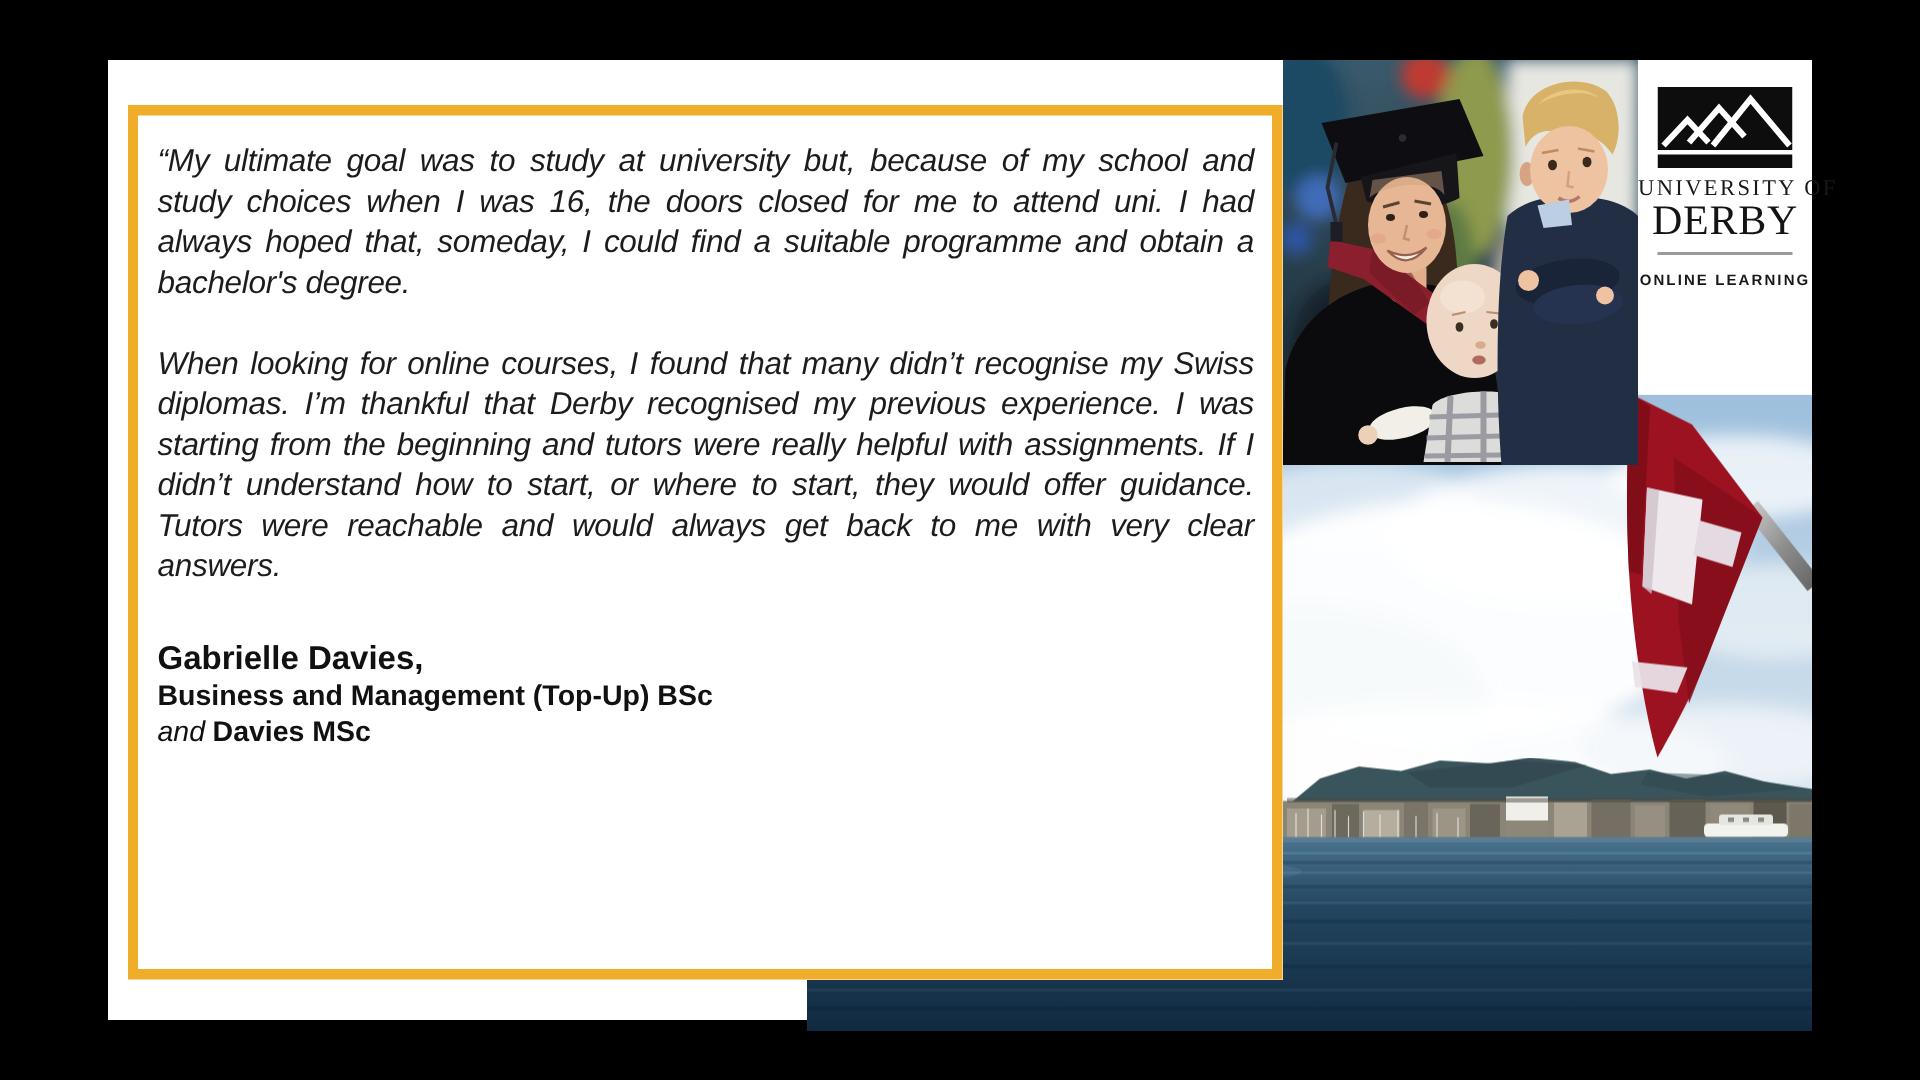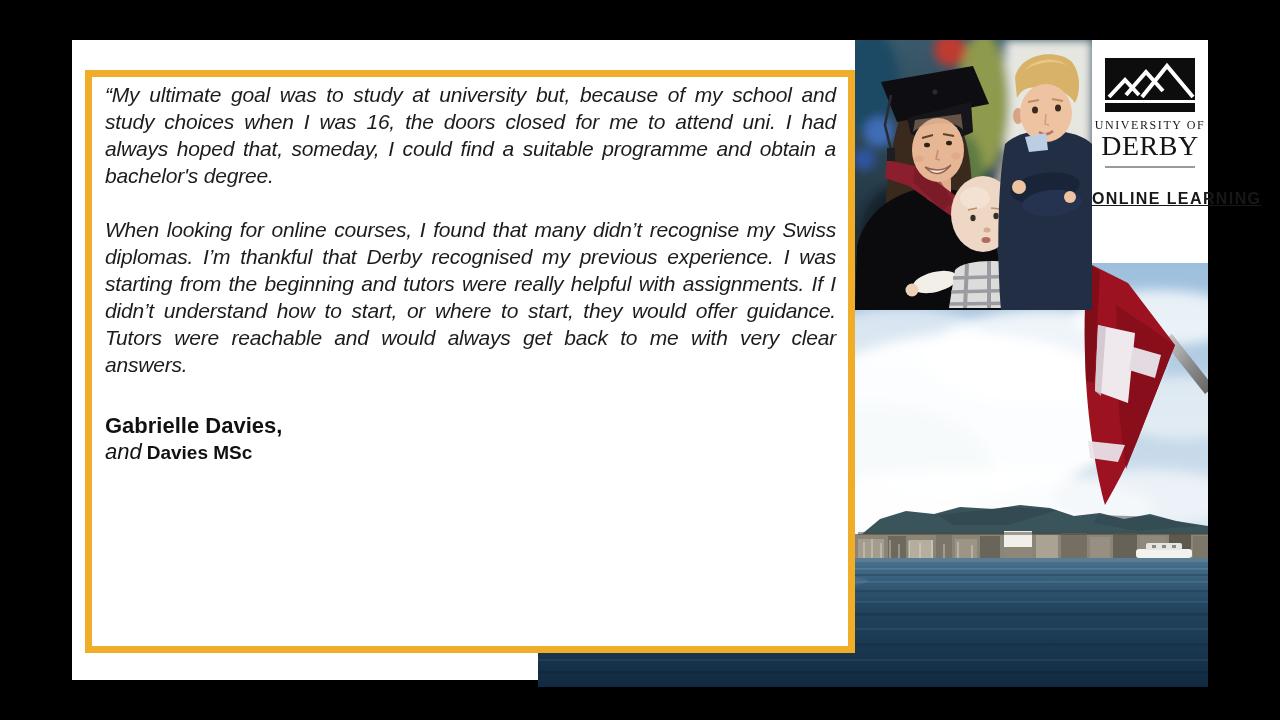--- a/index.html
+++ b/index.html
@@ -28,21 +28,21 @@
   
   .quote-box{
     position:absolute;
     left:13px;top:30px;
     width:770px;height:583px;
     background:#ffffff;
     border:7px solid var(--gold);
     z-index:3;
   }
   .quote-content{
-    padding:4px 12px 0 13px;
+    padding:17px 12px 0 13px;
     color:var(--ink);
   }
   .quote-content p{
     font-style:italic;
     font-size:21px;
     line-height:27px;
     text-align:justify;
     margin-bottom:27px;
     letter-spacing:-0.2px;
   }
@@ -55,21 +55,21 @@
     font-size:22px;
     line-height:28px;
     font-weight:bold;
   }
   .attr-course{
     font-size:19px;
     line-height:24px;
     font-weight:bold;
   }
   .attr-and{
-    font-size:22px;
+    font-size:19px;
     font-weight:normal;
     font-style:italic;
     margin-right:5px;
   }
   
   .lake-photo{
     position:absolute;
     left:466px;top:223px;
     width:670px;height:424px;
     z-index:1;
@@ -90,21 +90,21 @@
     z-index:2;
     text-align:center;
   }
   .logo-mark{
     width:90px;height:54px;
     margin:18px auto 0 auto;
     display:block;
   }
   .logo-university{
     font-family:"Liberation Serif", serif;
-    font-size:12px;
+    font-size:15px;
     letter-spacing:1.6px;
     color:#181818;
     margin-top:6px;
     white-space:nowrap;
   }
   .logo-derby{
     font-family:"Liberation Serif", serif;
     font-size:28px;
     letter-spacing:0.5px;
     color:#141414;
@@ -113,26 +113,25 @@
     white-space:nowrap;
   }
   .logo-rule{
     width:90px;height:2px;
     background:#9a9a9a;
     margin:8px auto 0 auto;
   }
   .logo-online{
     font-family:"Liberation Sans", sans-serif;
     font-weight:bold;
-    font-size:16px;
+    font-size:10px;
     letter-spacing:1.4px;
     color:#181818;
-    margin-top:22px;
+    margin-top:12px;
     white-space:nowrap;
-    text-decoration:underline;
   }
 </style>
 </head>
 <body>
 
 <div class="stage">
   <div class="slide">
 
     <div class="lake-photo">
       <svg viewBox="0 0 670 424" preserveAspectRatio="none">
@@ -368,19 +367,20 @@
       <div class="logo-rule"></div>
       <div class="logo-online">ONLINE LEARNING</div>
     </div>
 
     <div class="quote-box">
       <div class="quote-content">
         <p>“My ultimate goal was to study at university but, because of my school and study choices when I was 16, the doors closed for me to attend uni. I had always hoped that, someday, I could find a suitable programme and obtain a bachelor's degree.</p>
         <p>When looking for online courses, I found that many didn’t recognise my Swiss diplomas. I’m thankful that Derby recognised my previous experience. I was starting from the beginning and tutors were really helpful with assignments. If I didn’t understand how to start, or where to start, they would offer guidance. Tutors were reachable and would always get back to me with very clear answers.</p>
         <div class="attribution">
           <div class="attr-name">Gabrielle Davies,</div>
+          <div class="attr-course">Business and Management (Top-Up) BSc</div>
           <div class="attr-course"><span class="attr-and">and</span><span>Davies MSc</span></div>
         </div>
       </div>
     </div>
 
   </div>
 </div>
 
 </body></html>

